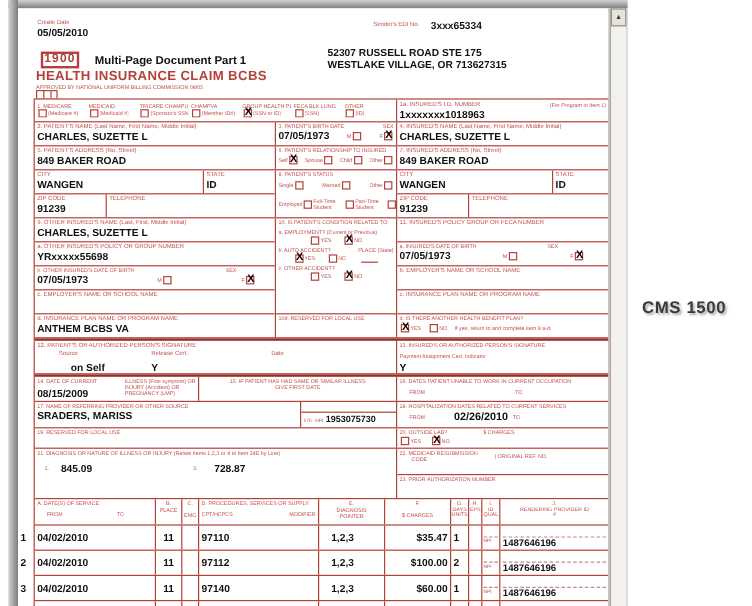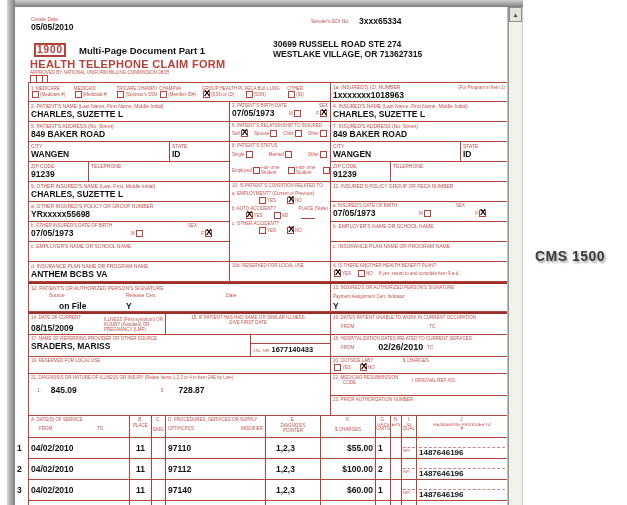--- a/index.html
+++ b/index.html
@@ -65,24 +65,24 @@
 
 <div class="doc">
 
   <div class="abs lb" style="left:16px;top:9px">Create Date</div>
   <div class="abs v" style="left:16px;top:15px">05/05/2010</div>
   <div class="abs lb" style="left:296px;top:11px">Sender's EDI No.</div>
   <div class="abs v" style="left:344px;top:9px">3xxx65334</div>
   <div class="abs f1500">1900</div>
   <div class="abs mptitle">Multi-Page Document Part 1</div>
   <div class="abs addr">
-    <div>30699 RUSSELL ROAD STE 274</div>
+    <div>52307 RUSSELL ROAD STE 175</div>
     <div>WESTLAKE VILLAGE, OR 713627315</div>
   </div>
-  <div class="abs hicf">HEALTH TELEPHONE CLAIM FORM</div>
+  <div class="abs hicf">HEALTH INSURANCE CLAIM BCBS</div>
   <div class="abs appr lb2">APPROVED BY NATIONAL UNIFORM BILLING COMMISSION 08/05</div>
   <div class="abs pica" style="left:15px;top:68px">
       <i></i>
       <i></i>
       <i></i>
     </div>
   <div class="abs pica" style="left:457px;top:77px">
       <i></i>
       <i></i>
       <i></i>
@@ -504,35 +504,35 @@
 
     <div class="r h30 hvt">
       <div class="c w302">
         <div class="lb">12. PATIENT'S OR AUTHORIZED PERSON'S SIGNATURE</div>
         <div class="inl" style="margin-top:1px">
           <span style="width:95px;padding-left:18px" class="lb">Source</span>
           <span style="width:100px" class="lb">Release Cert.</span>
           <span class="lb">Date</span>
         </div>
         <div class="inl" style="margin-top:3px">
-          <span style="width:95px;padding-left:28px" class="v">on File</span>
+          <span style="width:95px;padding-left:28px" class="v">on Self</span>
           <span style="width:100px" class="v">Y</span>
           <span class="v"></span>
         </div>
       </div>
       <div class="c w176 last">
         <div class="lb2">13. INSURED'S OR AUTHORIZED PERSON'S SIGNATURE</div>
         <div class="lb2" style="margin-top:4px">Payment Assignment Cert. Indicator</div>
         <div class="v" style="margin-top:2px">Y</div>
       </div>
     </div>
 
     <div class="r h23 hvt">
       <div class="c w137">
-        <div class="inl sp" style="align-items:center">
+        <div class="inl sp" style="align-items:flex-start">
           <div>
             <div class="lb2">14. DATE OF CURRENT</div>
             <div class="v" style="margin-top:3px">08/15/2009</div>
           </div>
           <div style="text-align:left">
             <div class="lb2">ILLNESS (First symptom) OR</div>
             <div class="lb2">INJURY (Accident) OR</div>
             <div class="lb2">PREGNANCY (LMP)</div>
           </div>
         </div>
@@ -558,21 +558,21 @@
       <div class="stack w80">
         <div class="sr" style="height:9px">
             <div class="c grow last" style="padding:0 2px">
           
         </div>
           </div>
         <div class="sr grow">
             <div class="c grow last inl" style="padding:0 2px;gap:2px">
           <span class="npi-tiny">17b.</span>
           <span class="npi-tiny">NPI</span>
-          <span class="v" style="font-size:7.5px">1677140433</span>
+          <span class="v" style="font-size:7.5px">1953075730</span>
         </div>
           </div>
       </div>
       <div class="c w176 last">
         <div class="lb2">18. HOSPITALIZATION DATES RELATED TO CURRENT SERVICES</div>
         <div class="inl" style="margin-top:1px">
           <span class="lb2" style="margin-left:8px">FROM</span>
           <span class="v v9" style="margin-left:24px">02/26/2010</span>
           <span class="lb2" style="margin-left:4px">TO</span>
         </div>
@@ -691,21 +691,21 @@
       </div>
     </div>
 
     <div class="r h21 trow">
       <span class="rownum">1</span>
       <div class="c w101 v" style="padding-top:5px">04/02/2010</div>
       <div class="c w22 v ctr" style="padding-top:5px">11</div>
       <div class="c w14"></div>
       <div class="c w100 v" style="padding-top:5px">97110</div>
       <div class="c w55 v" style="padding-top:5px;padding-left:10px">1,2,3</div>
-      <div class="c w55 v rgt" style="padding-top:5px">$55.00</div>
+      <div class="c w55 v rgt" style="padding-top:5px">$35.47</div>
       <div class="c w15 v" style="padding-top:5px">1</div>
       <div class="c w11"></div>
       <div class="c w15" style="padding:0 1px">
           <div class="dash"></div>
           <div class="npi-tiny">NPI</div>
         </div>
       <div class="c w90 last" style="padding:0 2px">
           <div class="dash"></div>
           <div class="v" style="font-size:8px">1487646196</div>
         </div>

